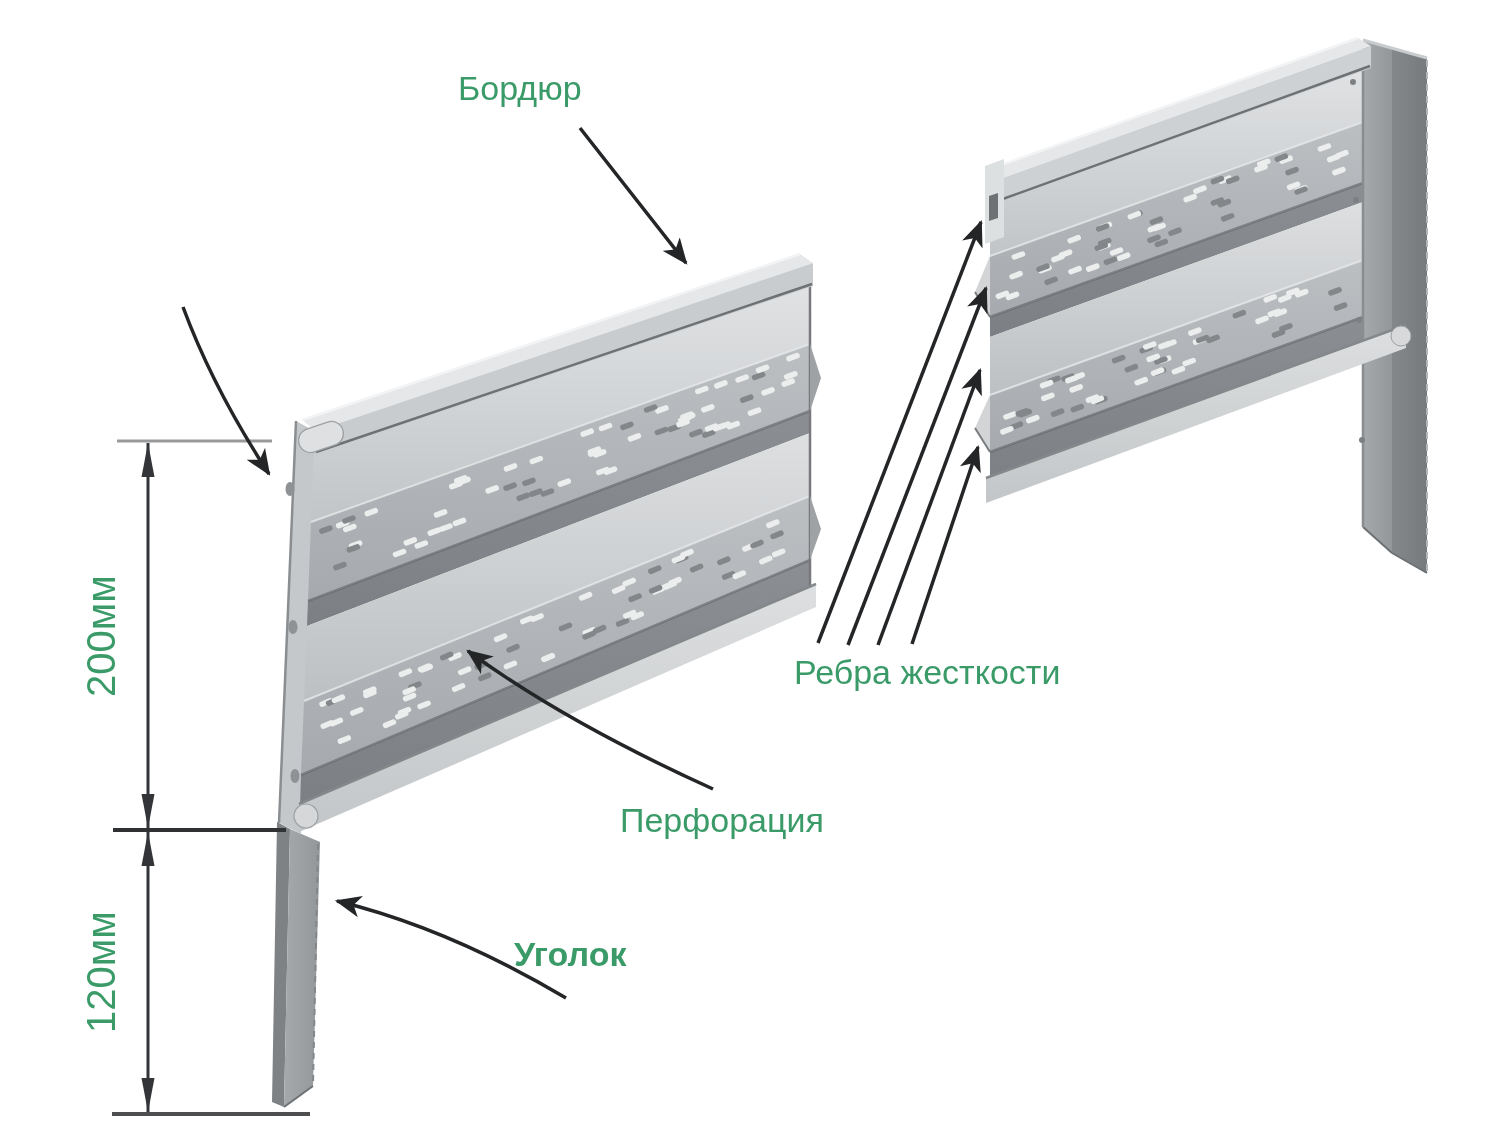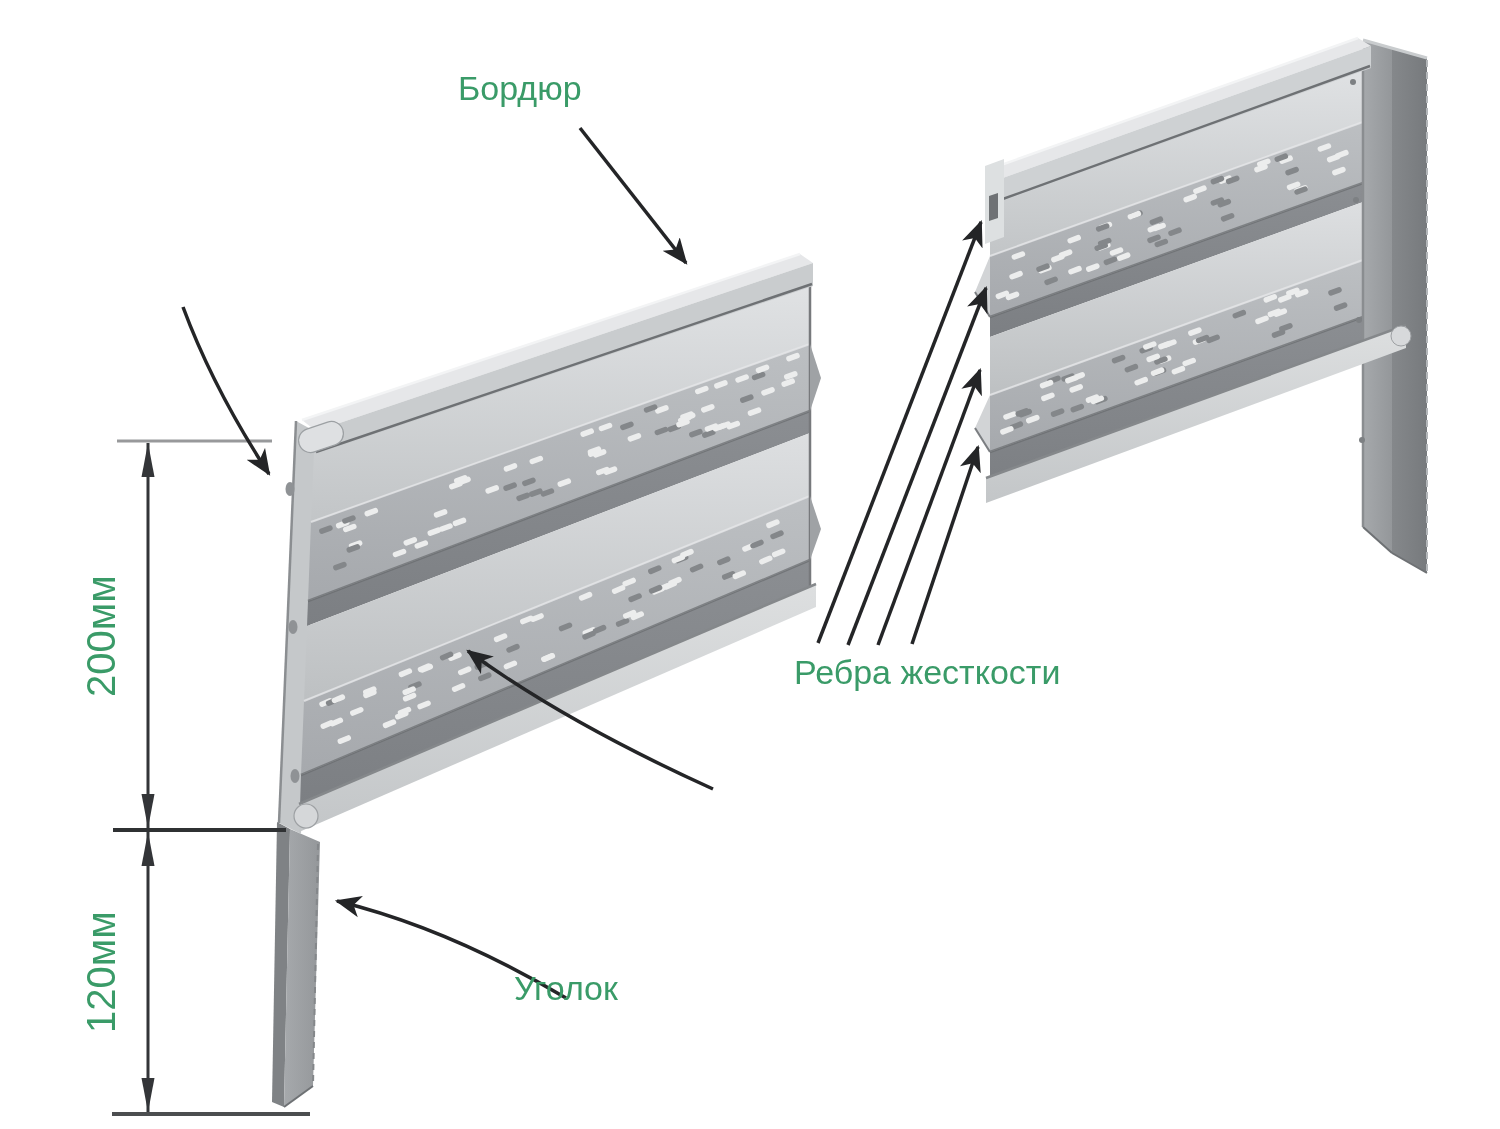--- a/index.html
+++ b/index.html
@@ -415,16 +415,17 @@
       <path d="M 566 998 Q 448 928 337 901" marker-end="url(#ah)"></path>
       <path d="M 818 643 L 981 222" marker-end="url(#ah)"></path>
       <path d="M 848 645 L 986 288" marker-end="url(#ah)"></path>
       <path d="M 878 645 L 980 370" marker-end="url(#ah)"></path>
       <path d="M 912 644 L 978 447" marker-end="url(#ah)"></path>
     </g>
   </svg>
 
   <div class="lbl" style="left:458px;top:70px;">Бордюр</div>
   <div class="lbl" style="left:762px;top:654px;margin-left:32px;">Ребра жесткости</div>
-  <div class="lbl" style="left:514px;top:970px;">Уголок</div>
+  <div class="lbl" style="left:620px;top:802px;">Перфорация</div>
+  <div class="lbl" style="left:514px;top:936px;font-weight:bold;">Уголок</div>
   <div class="dim-lbl" style="left:101px;top:636px;">200мм</div>
   <div class="dim-lbl" style="left:101px;top:972px;">120мм</div>
 </div>
 
 </body></html>

